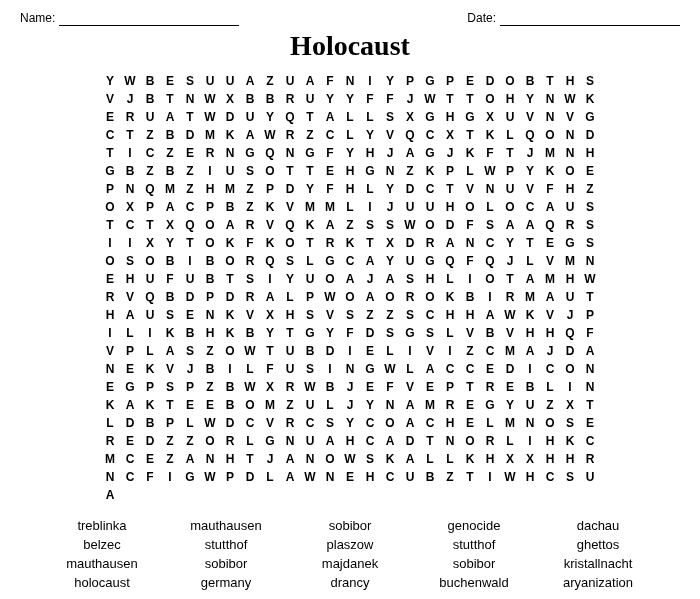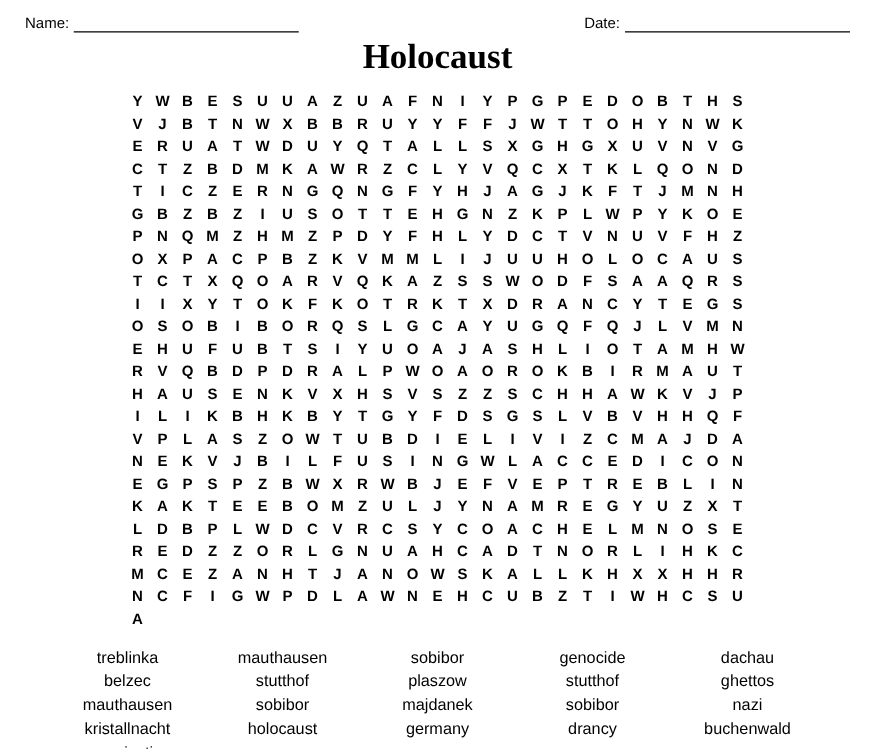--- a/index.html
+++ b/index.html
@@ -678,21 +678,20 @@
     <div class="word-item">dachau</div>
     <div class="word-item">belzec</div>
     <div class="word-item">stutthof</div>
     <div class="word-item">plaszow</div>
     <div class="word-item">stutthof</div>
     <div class="word-item">ghettos</div>
     <div class="word-item">mauthausen</div>
     <div class="word-item">sobibor</div>
     <div class="word-item">majdanek</div>
     <div class="word-item">sobibor</div>
-    <div class="word-item">nazi</div>
     <div class="word-item">kristallnacht</div>
     <div class="word-item">holocaust</div>
     <div class="word-item">germany</div>
     <div class="word-item">drancy</div>
     <div class="word-item">buchenwald</div>
     <div class="word-item">aryanization</div>
     <div class="word-item"></div>
     <div class="word-item"></div>
     <div class="word-item"></div>
     <div class="word-item"></div>

